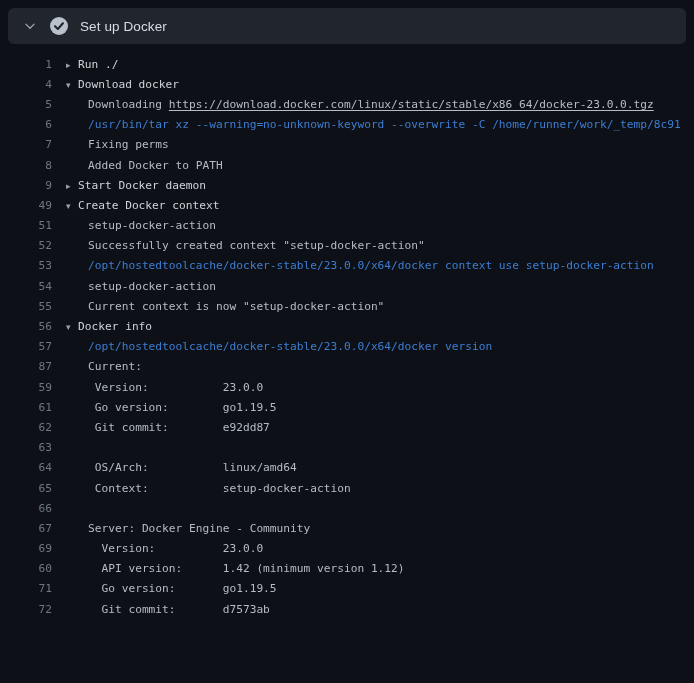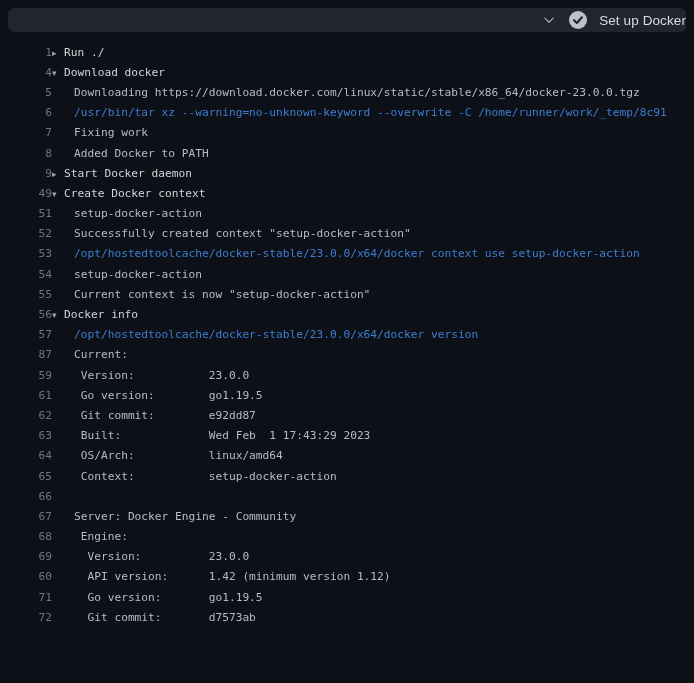--- a/index.html
+++ b/index.html
@@ -5,27 +5,26 @@
   * { margin: 0; padding: 0; box-sizing: border-box; }
   html, body {
     width: 694px; height: 683px;
     background: #0d1117;
     overflow: hidden;
     font-family: "Liberation Sans", sans-serif;
   }
   
   .step-header {
     margin: 8px 8px 0 8px;
-    height: 24px;
+    height: 36px;
     background: #21262d;
     border-radius: 6px;
     display: flex;
     align-items: center;
     cursor: pointer;
-    justify-content: flex-end;
   }
   .chevron-wrap {
     width: 16px; height: 16px;
     margin-left: 14px;
     display: flex; align-items: center; justify-content: center;
     flex: none;
   }
   .status-wrap {
     width: 18px; height: 18px;
     margin-left: 12px;
@@ -52,37 +51,39 @@
   .num {
     flex: none;
     width: 52px;
     text-align: right;
     color: #6e7681;
     text-decoration: none;
     cursor: pointer;
   }
   .content {
     flex: none;
+    margin-left: 14px;
     color: #b5bcc4;
     white-space: pre;
   }
   .content.indent { padding-left: 22px; }
   .row.command .content { color: #3d7dd2; }
   .arrow {
     display: inline-block;
     width: 12px;
     color: #9aa2ab;
     font-size: 9px;
     font-family: "DejaVu Sans", sans-serif;
     vertical-align: middle;
     cursor: pointer;
   }
   .gtitle { color: #ced4da; }
   .link {
     color: #b5bcc4;
+    text-decoration: underline;
     text-underline-offset: 2px;
     cursor: pointer;
   }
 </style>
 </head>
 <body>
 
 <div class="step-header">
   <span class="chevron-wrap">
     <svg width="12" height="12" viewBox="0 0 16 16">
@@ -96,38 +97,37 @@
     </svg>
   </span>
   <span class="step-title">Set up Docker</span>
 </div>
 
 <div class="log">
     <div class="row group"><span class="num">1</span><span class="content"><span class="arrow">▸</span><span class="gtitle">Run ./</span></span></div>
     <div class="row group"><span class="num">4</span><span class="content"><span class="arrow">▾</span><span class="gtitle">Download docker</span></span></div>
     <div class="row text-link"><span class="num">5</span><span class="content indent"><span>Downloading </span><span class="link">https://download.docker.com/linux/static/stable/x86_64/docker-23.0.0.tgz</span></span></div>
     <div class="row command"><span class="num">6</span><span class="content indent">/usr/bin/tar xz --warning=no-unknown-keyword --overwrite -C /home/runner/work/_temp/8c91</span></div>
-    <div class="row output"><span class="num">7</span><span class="content indent">Fixing work</span></div>
+    <div class="row output"><span class="num">7</span><span class="content indent">Fixing perms</span></div>
     <div class="row output"><span class="num">8</span><span class="content indent">Added Docker to PATH</span></div>
     <div class="row group"><span class="num">9</span><span class="content"><span class="arrow">▸</span><span class="gtitle">Start Docker daemon</span></span></div>
     <div class="row group"><span class="num">49</span><span class="content"><span class="arrow">▾</span><span class="gtitle">Create Docker context</span></span></div>
     <div class="row output"><span class="num">51</span><span class="content indent">setup-docker-action</span></div>
     <div class="row output"><span class="num">52</span><span class="content indent">Successfully created context "setup-docker-action"</span></div>
     <div class="row command"><span class="num">53</span><span class="content indent">/opt/hostedtoolcache/docker-stable/23.0.0/x64/docker context use setup-docker-action</span></div>
     <div class="row output"><span class="num">54</span><span class="content indent">setup-docker-action</span></div>
     <div class="row output"><span class="num">55</span><span class="content indent">Current context is now "setup-docker-action"</span></div>
     <div class="row group"><span class="num">56</span><span class="content"><span class="arrow">▾</span><span class="gtitle">Docker info</span></span></div>
     <div class="row command"><span class="num">57</span><span class="content indent">/opt/hostedtoolcache/docker-stable/23.0.0/x64/docker version</span></div>
     <div class="row output"><span class="num">87</span><span class="content indent">Current:</span></div>
     <div class="row output"><span class="num">59</span><span class="content indent"> Version:           23.0.0</span></div>
     <div class="row output"><span class="num">61</span><span class="content indent"> Go version:        go1.19.5</span></div>
     <div class="row output"><span class="num">62</span><span class="content indent"> Git commit:        e92dd87</span></div>
-    <div class="row output"><span class="num">63</span><span class="content indent"> Built:             Wed Feb  1 17:43:29 2023</span></div>
+    <div class="row output"><span class="num">63</span></div>
     <div class="row output"><span class="num">64</span><span class="content indent"> OS/Arch:           linux/amd64</span></div>
     <div class="row output"><span class="num">65</span><span class="content indent"> Context:           setup-docker-action</span></div>
     <div class="row output"><span class="num">66</span><span class="content indent"></span></div>
     <div class="row output"><span class="num">67</span><span class="content indent">Server: Docker Engine - Community</span></div>
-    <div class="row output"><span class="num">68</span><span class="content indent"> Engine:</span></div>
     <div class="row output"><span class="num">69</span><span class="content indent">  Version:          23.0.0</span></div>
     <div class="row output"><span class="num">60</span><span class="content indent">  API version:      1.42 (minimum version 1.12)</span></div>
     <div class="row output"><span class="num">71</span><span class="content indent">  Go version:       go1.19.5</span></div>
     <div class="row output"><span class="num">72</span><span class="content indent">  Git commit:       d7573ab</span></div>
   </div>
 
 </body></html>

